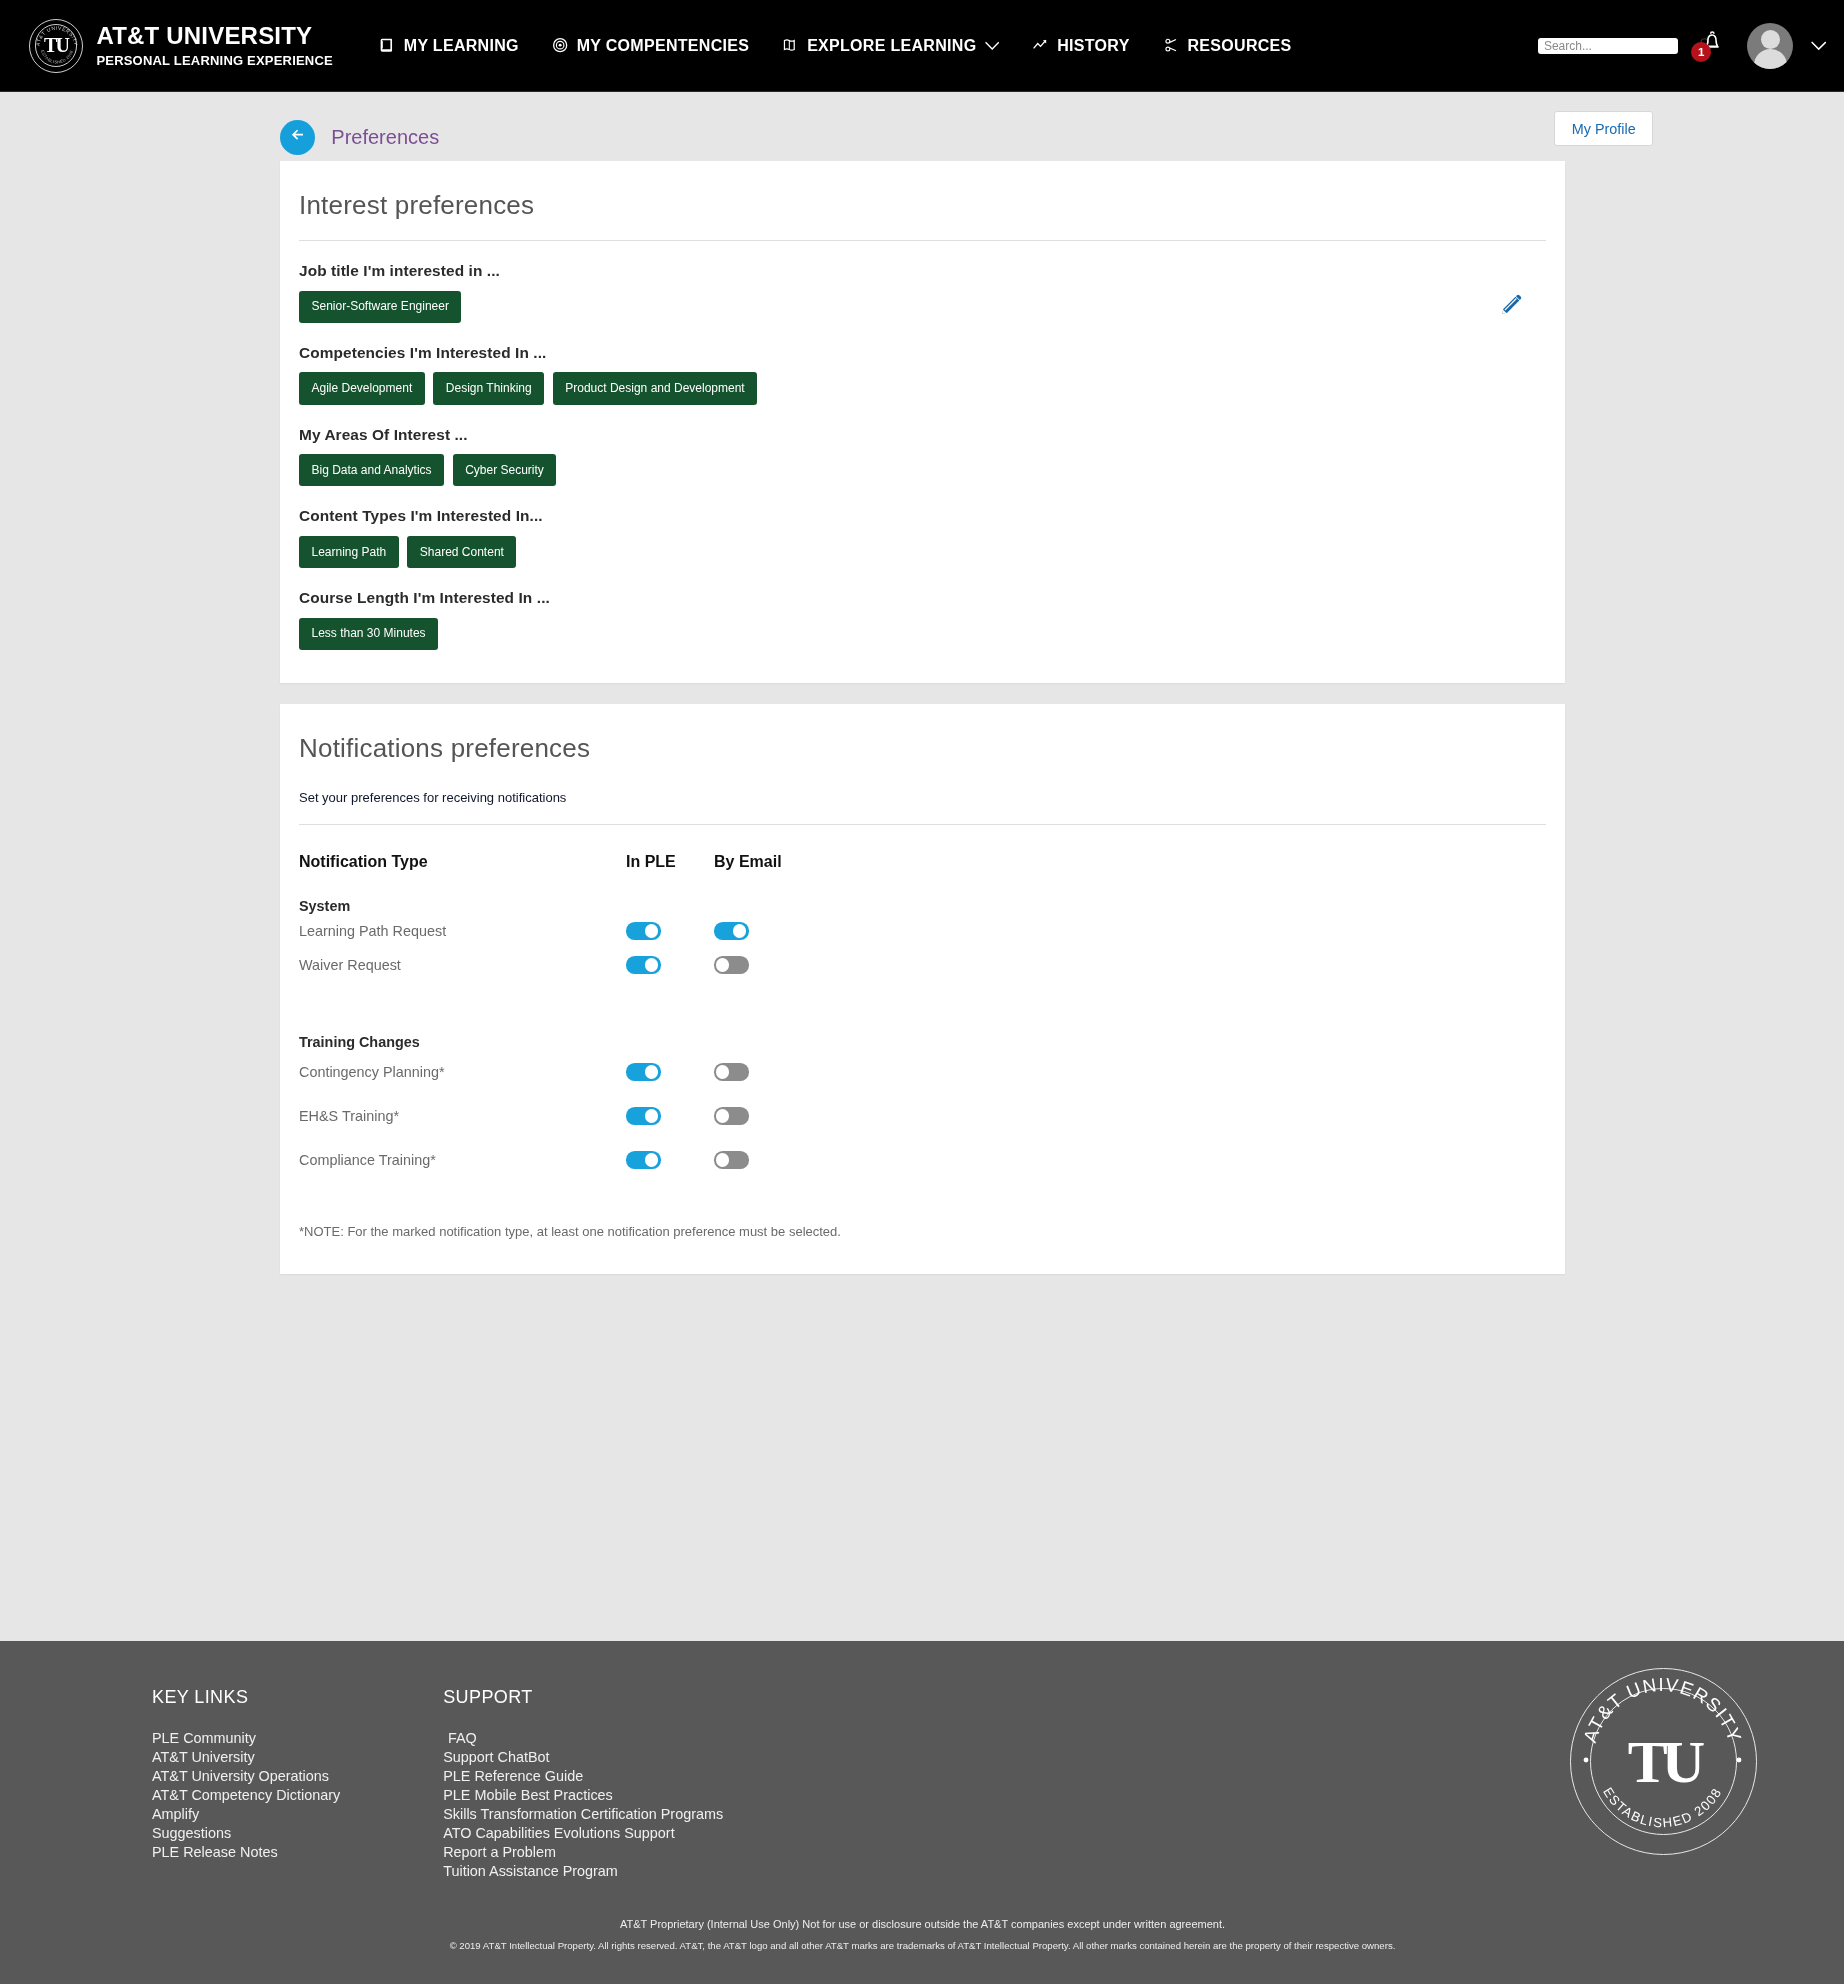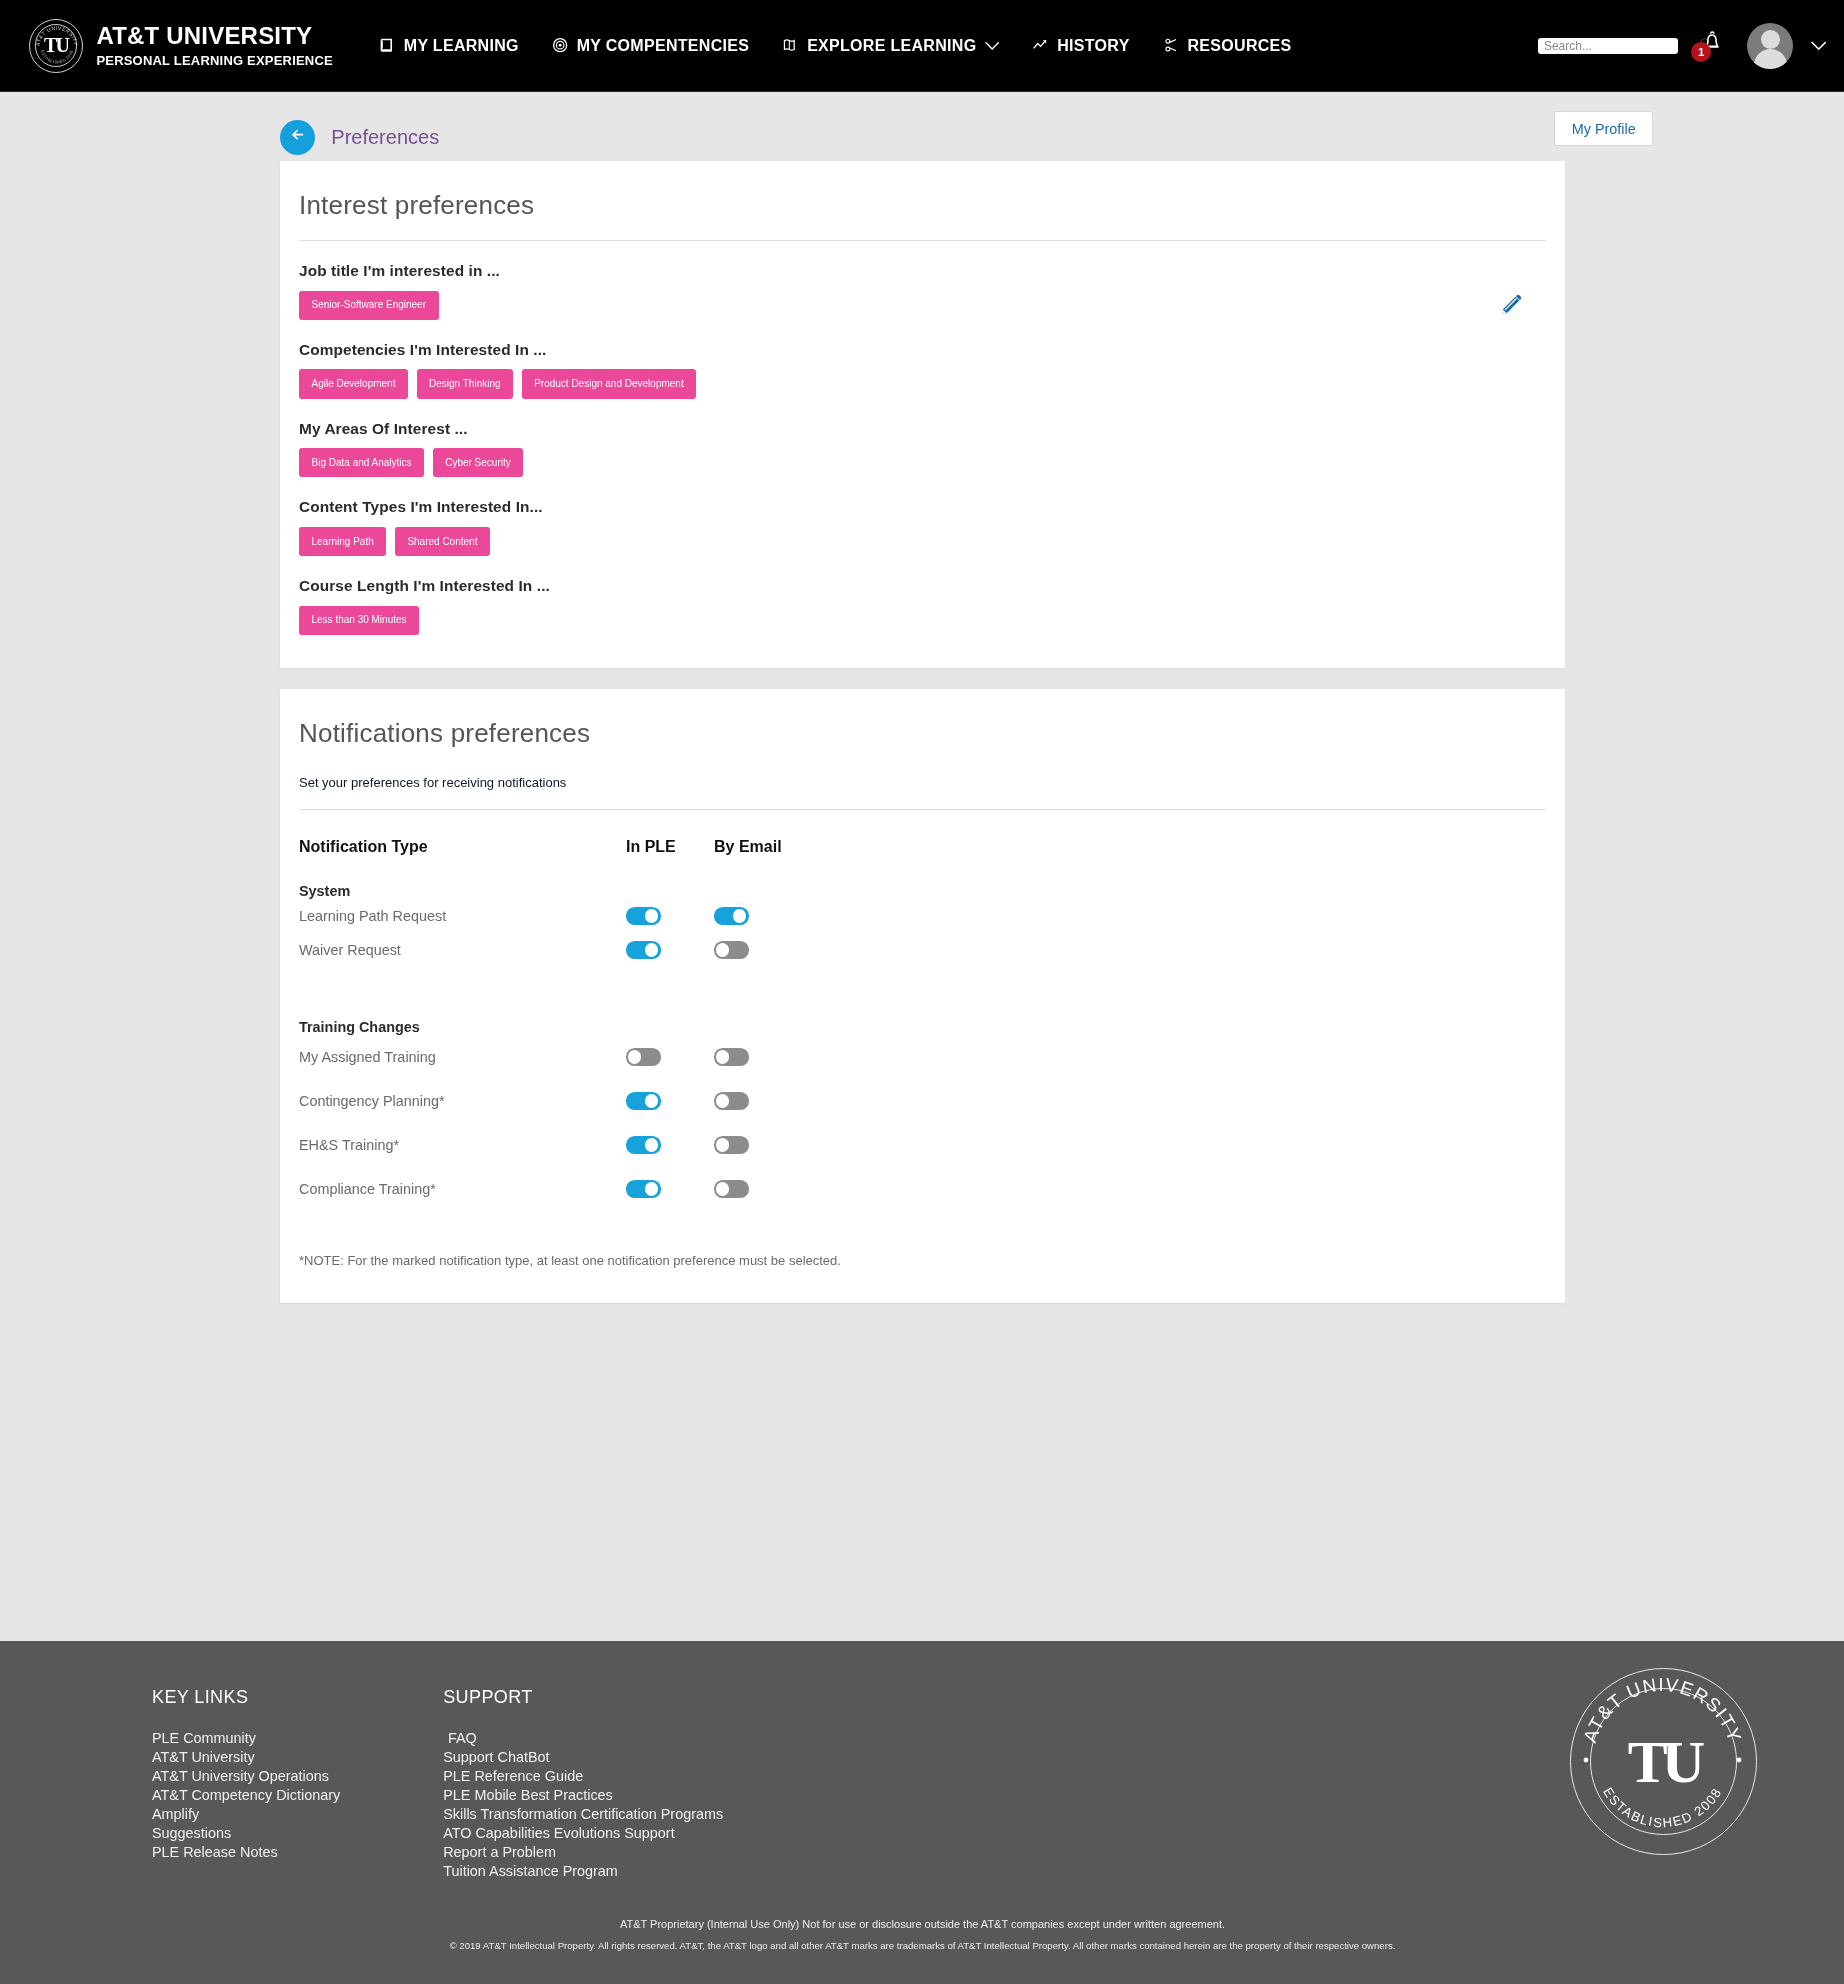--- a/index.html
+++ b/index.html
@@ -112,21 +112,21 @@
 
   
   .interest-body { position: relative; padding: 0 0 33px 0; }
   .pref-group { margin-top: 21px; }
   .pref-label {
     font-size: 15.4px; color: #2b2b2b; font-weight: 700; letter-spacing: 0.1px;
     font-family: "Liberation Sans Narrow","Liberation Sans", sans-serif;
   }
   .tag-row { display: flex; flex-wrap: wrap; gap: 8.6px; margin-top: 10.6px; }
   .tag {
-    background: #ec4899; color: #fff; font-size: 10px; padding: 8.6px 12.5px 9.6px 12.5px;
+    background: #14532d; color: #fff; font-size: 12px; padding: 8.6px 12.5px 9.6px 12.5px;
     border-radius: 2.9px; white-space: nowrap; cursor: pointer;
     font-family: "Liberation Sans Narrow","Liberation Sans", sans-serif;
   }
   .edit-pencil { position: absolute; right: 21px; top: 29px; cursor: pointer; }
 
   
   .notif-body { padding-bottom: 35px; }
   .notif-table { width: 100%; margin-top: 23px; }
   .nt-header { display: flex; align-items: center; height: 29px; }
   .nt-th-type {
@@ -430,33 +430,20 @@
             </div>
             <div class="nt-cell">
               <div class="tgl">
                   <span class="knob"></span>
                 </div>
             </div>
           </div>
 
           <div class="nt-group-title" style="margin-top:52px;">Training Changes</div>
 
-          <div class="nt-row spaced">
-            <div class="nt-name">My Assigned Training</div>
-            <div class="nt-cell">
-              <div class="tgl">
-                  <span class="knob"></span>
-                </div>
-            </div>
-            <div class="nt-cell">
-              <div class="tgl">
-                  <span class="knob"></span>
-                </div>
-            </div>
-          </div>
 
           <div class="nt-row spaced">
             <div class="nt-name">Contingency Planning*</div>
             <div class="nt-cell">
               <div class="tgl on">
                   <span class="knob"></span>
                 </div>
             </div>
             <div class="nt-cell">
               <div class="tgl">

